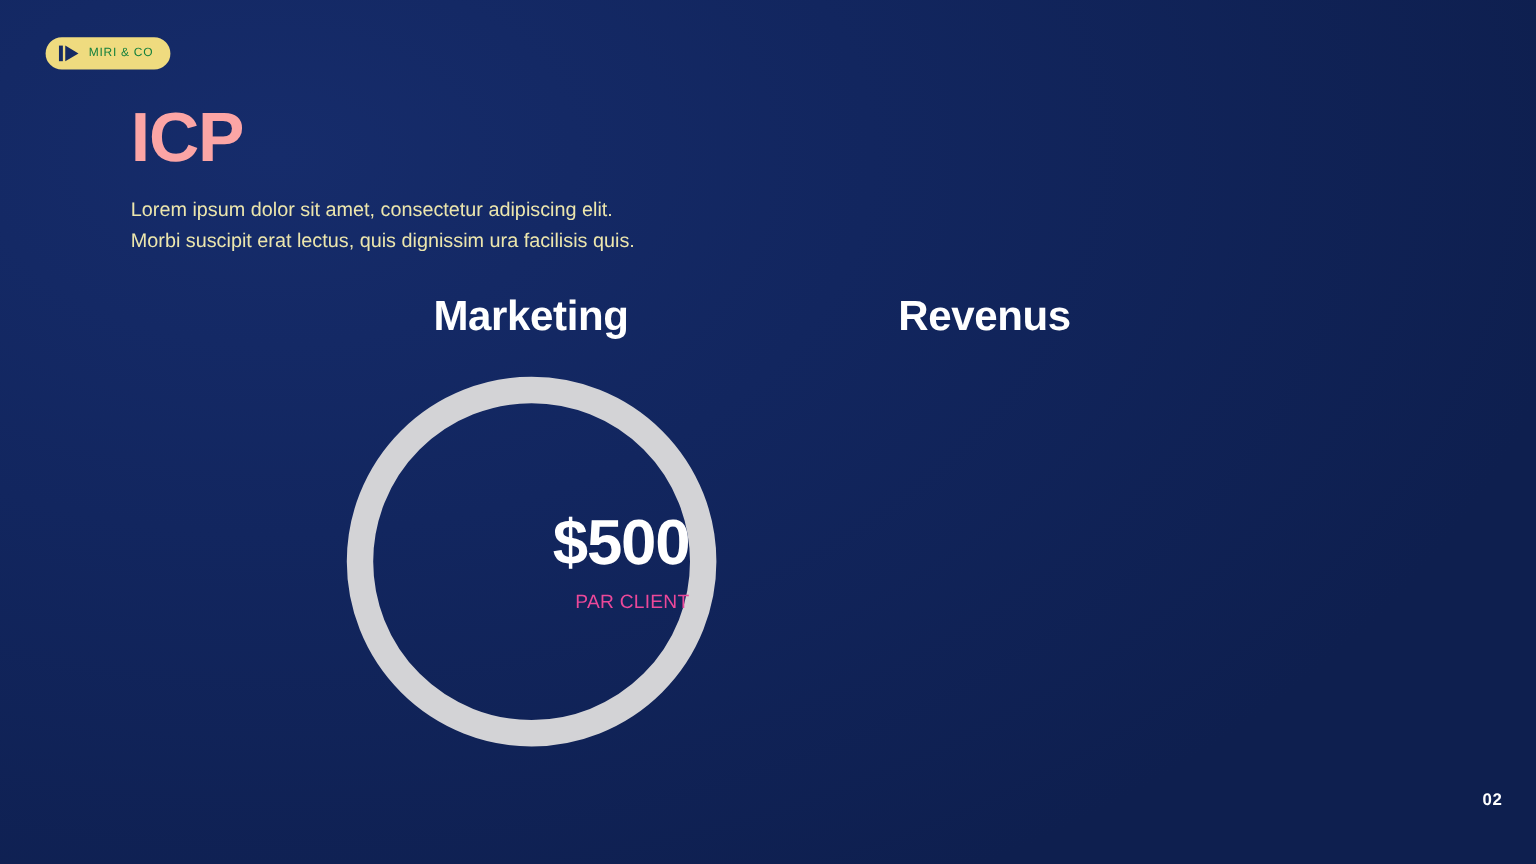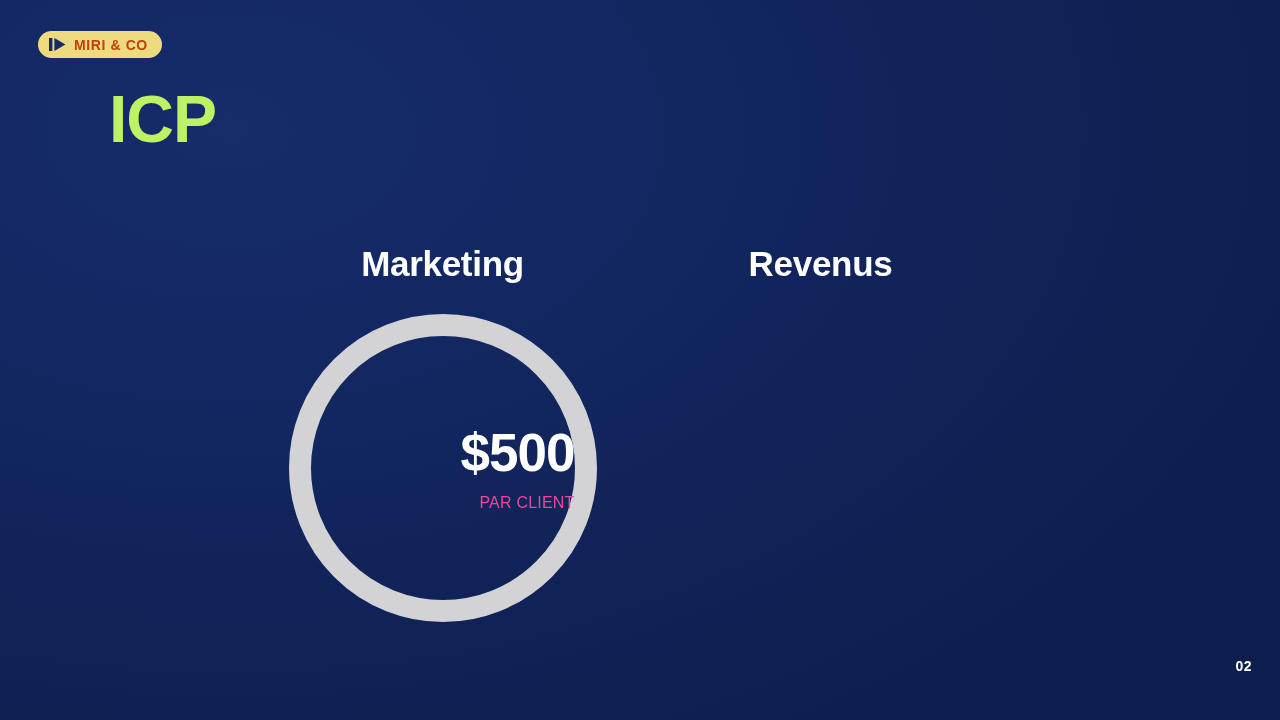--- a/index.html
+++ b/index.html
@@ -19,36 +19,36 @@
   .logo-pill{
     position:absolute; left:38px; top:31px;
     height:27px; padding:0 14px 0 11px;
     background:#efdb7f;
     border-radius:14px;
     display:flex; align-items:center; gap:7px;
   }
   .logo-mark{ display:flex; align-items:center; }
   .logo-mark svg{ display:block; }
   .logo-text{
-    color:#c2410c;
-    font-size:14px;
-    font-weight:bold;
+    color:#15803d;
+    font-size:10px;
+    font-weight:normal;
     letter-spacing:0.6px;
     line-height:1;
     white-space:nowrap;
   }
 
   
   .heading-block{ position:absolute; left:109px; top:86px; }
   .page-title{
-    font-size:66px;
+    font-size:58px;
     font-weight:bold;
     letter-spacing:-1px;
     line-height:1;
-    color:#bef264;
+    color:#fca5a5;
   }
   .subtitle{
     margin-top:19px;
     color:#ece6ad;
     font-size:16.5px;
     line-height:1.55;
     font-weight:normal;
   }
   .subtitle span{ display:block; }
 
@@ -122,20 +122,24 @@
     <svg width="18" height="15" viewBox="0 0 18 15" aria-hidden="true">
       <rect x="0" y="1" width="3.4" height="13" fill="#152a63"></rect>
       <path d="M5.4 1 L16.4 7.5 L5.4 14 Z" fill="#152a63"></path>
     </svg>
   </span>
   <span class="logo-text">MIRI &amp; CO</span>
 </div>
 
 <div class="heading-block">
   <div class="page-title">ICP</div>
+  <div class="subtitle">
+    <span>Lorem ipsum dolor sit amet, consectetur adipiscing elit.</span>
+    <span>Morbi suscipit erat lectus, quis dignissim ura facilisis quis.</span>
+  </div>
 </div>
 
 <div class="metrics">
 
   <div class="metric">
     <div class="metric-title">Marketing</div>
     <div class="ring">
       <div class="ring-value">$500</div>
       <div class="ring-label">PAR CLIENT</div>
     </div>

